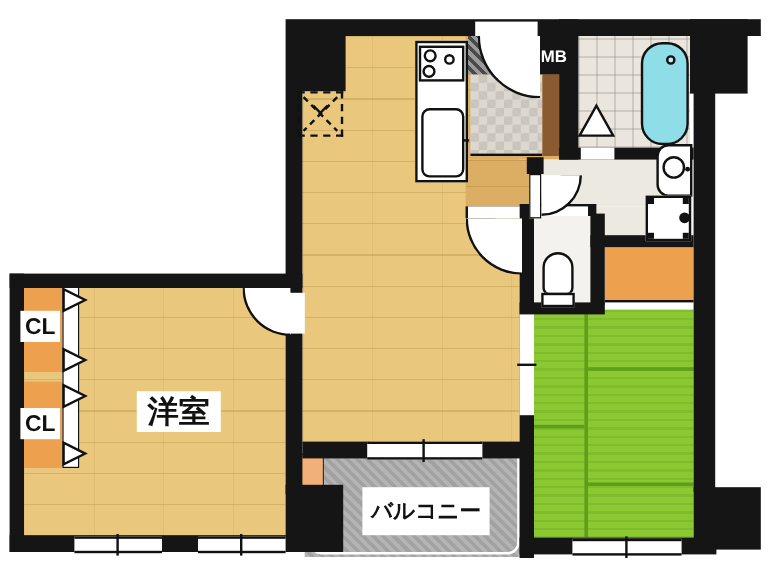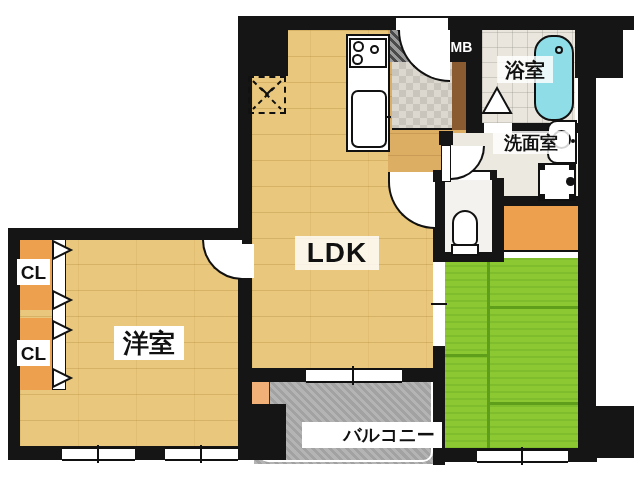--- a/index.html
+++ b/index.html
@@ -154,40 +154,31 @@
       <polygon points="53,369 53,387 71,378"></polygon>
     </g>
     <polygon points="483,113 511,113 497,88" fill="#fff" stroke="#111" stroke-width="2"></polygon>
     <g stroke="#111" stroke-width="2" stroke-dasharray="5,4" fill="none">
       <line x1="253" y1="81" x2="281" y2="109"></line>
       <line x1="281" y1="81" x2="253" y2="109"></line>
       <polyline points="261,88 267,94 273,88" stroke-dasharray="none"></polyline>
     </g>
   </svg>
 
-  <div class="label clear" style="left:295px;top:236px;width:84px;height:34px;font-size:28px;letter-spacing:1px;">
-      <span>LDK</span>
-    </div>
 
   <div class="label" style="left:114px;top:326px;width:70px;height:34px;font-size:26px;">
       <span>洋室</span>
     </div>
 
 
-  <div class="label" style="left:302px;top:422px;width:106px;height:26px;font-size:18px;padding-left:34px;">
+  <div class="label" style="left:302px;top:406px;width:106px;height:40px;font-size:18px;">
       <span>バルコニー</span>
     </div>
 
-  <div class="label clear" style="left:497px;top:56px;width:56px;height:27px;font-size:20px;">
-      <span>浴室</span>
-    </div>
 
-  <div class="label clear" style="left:493px;top:131px;width:76px;height:23px;font-size:18px;">
-      <span>洗面室</span>
-    </div>
 
 
 
   <div class="label" style="left:17px;top:259px;width:33px;height:26px;font-size:19px;">
       <span>CL</span>
     </div>
   <div class="label" style="left:17px;top:340px;width:33px;height:26px;font-size:19px;">
       <span>CL</span>
     </div>
 

